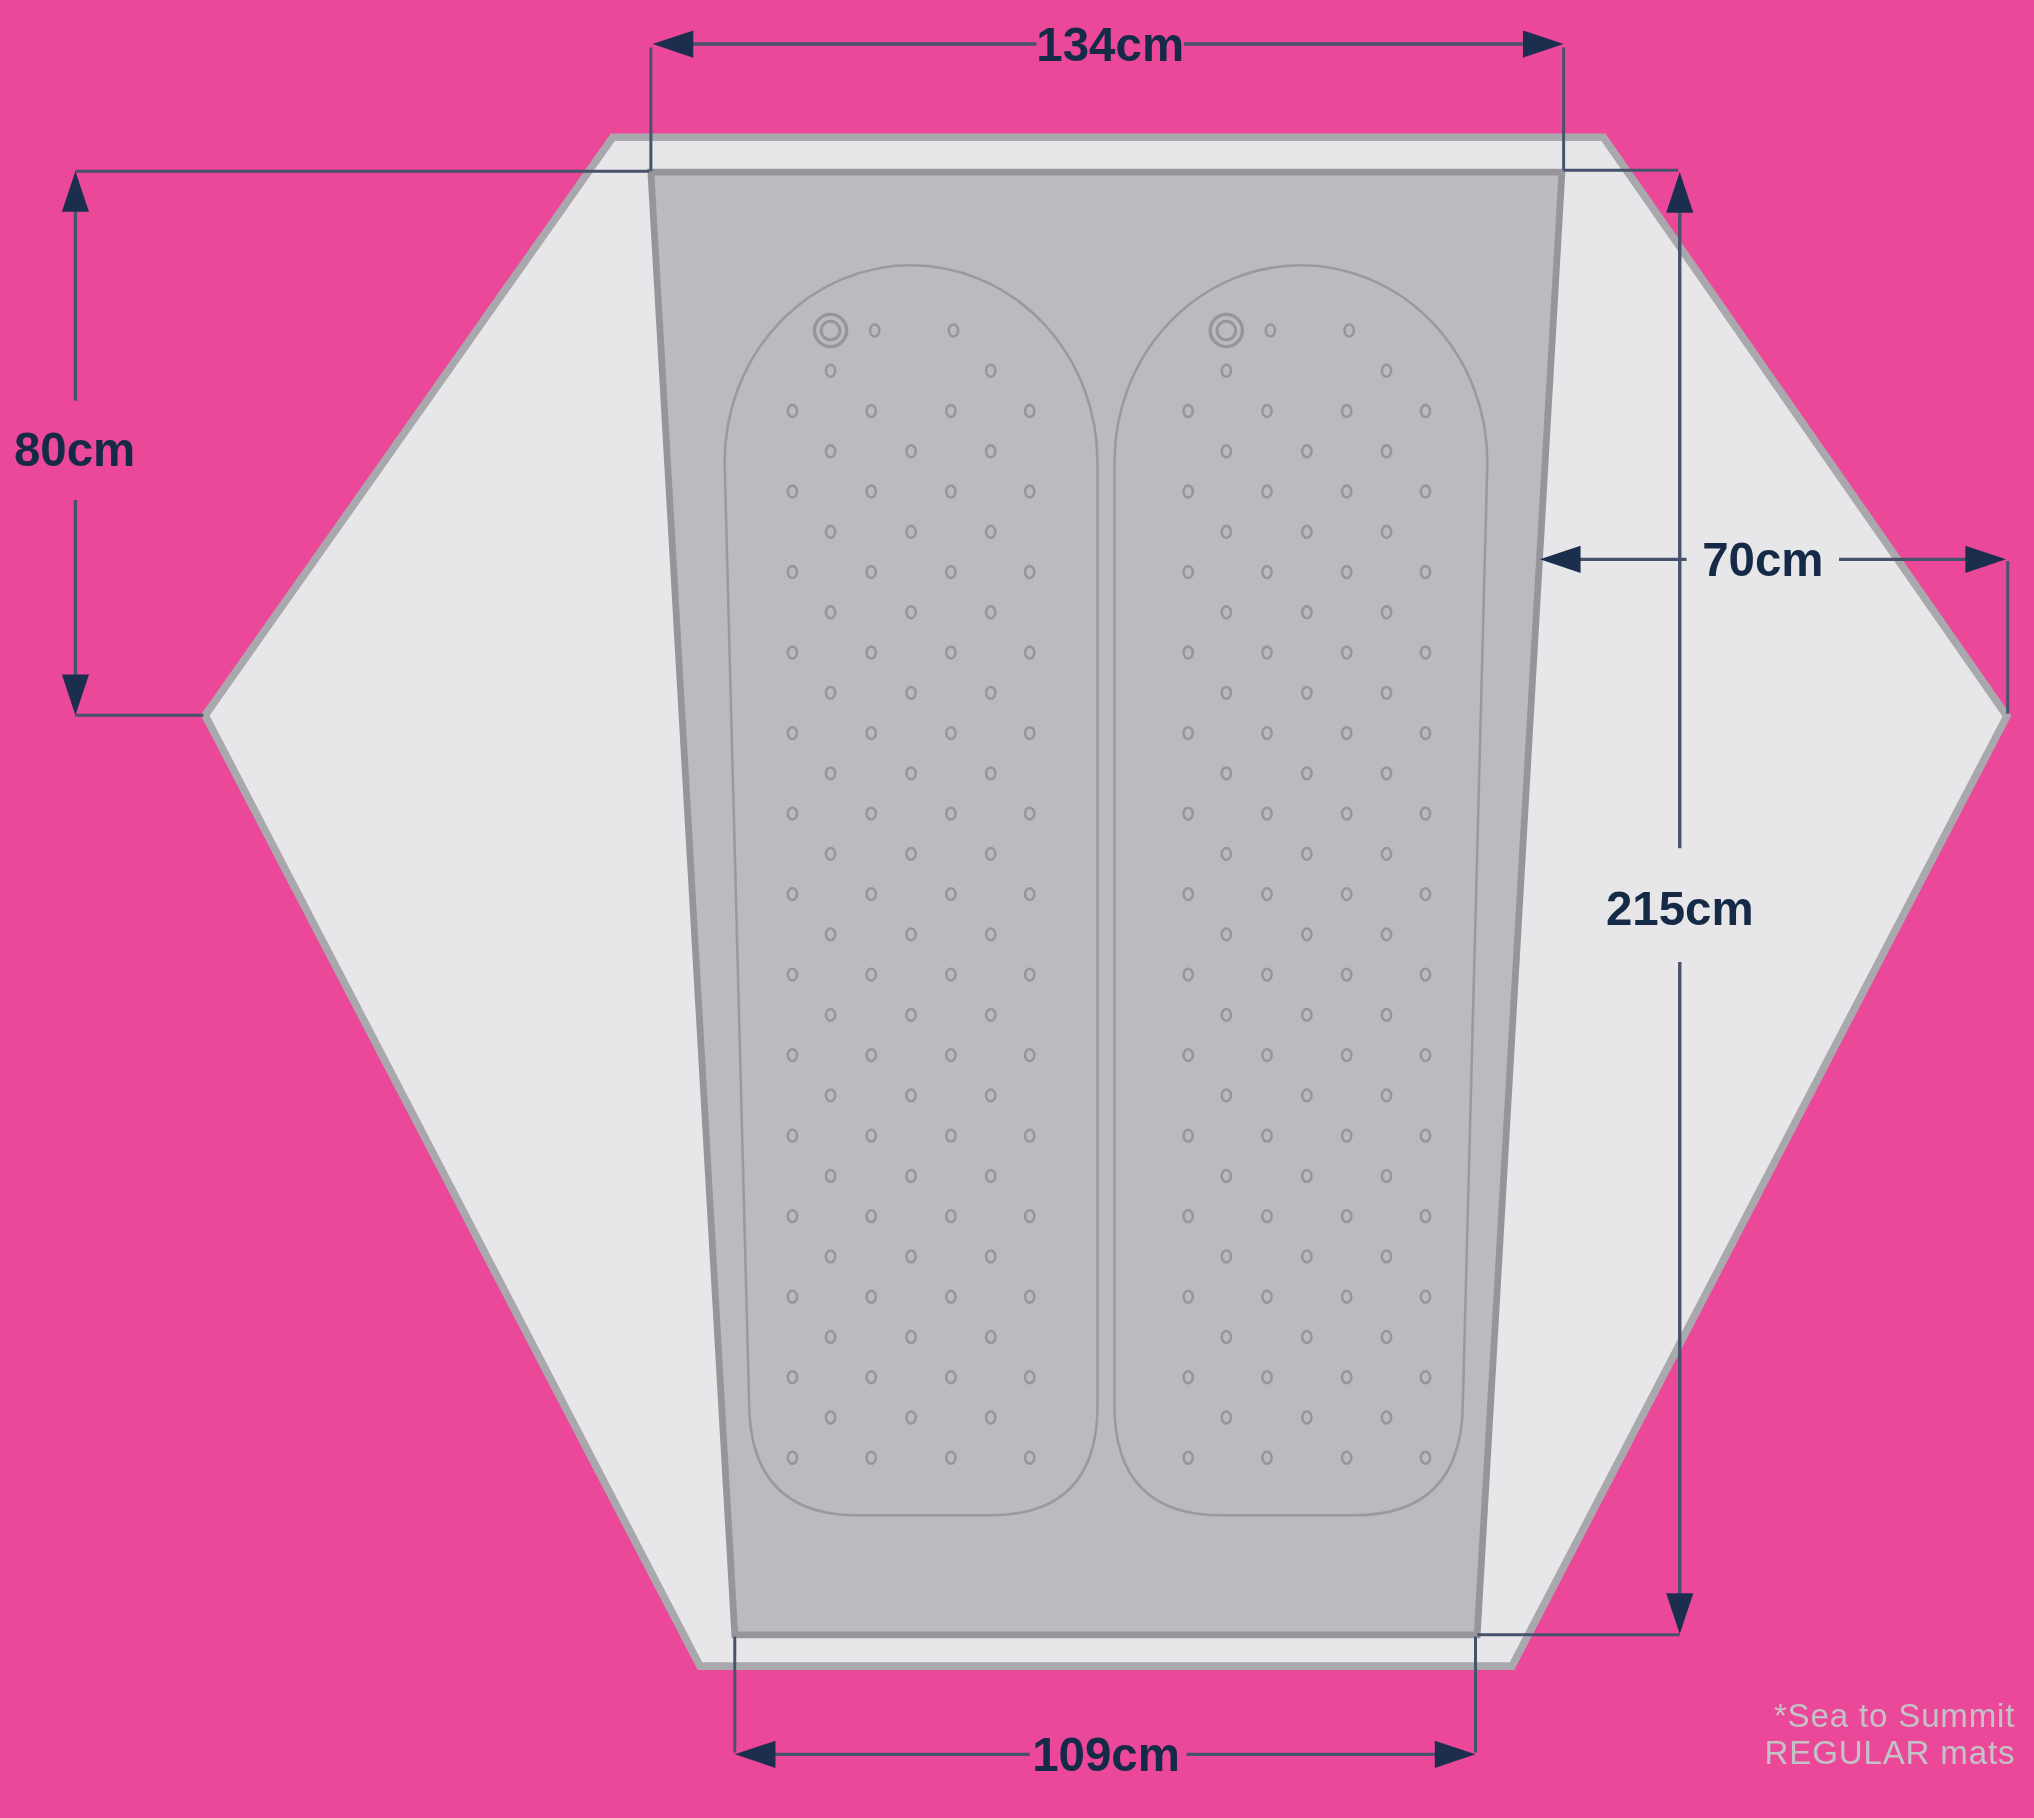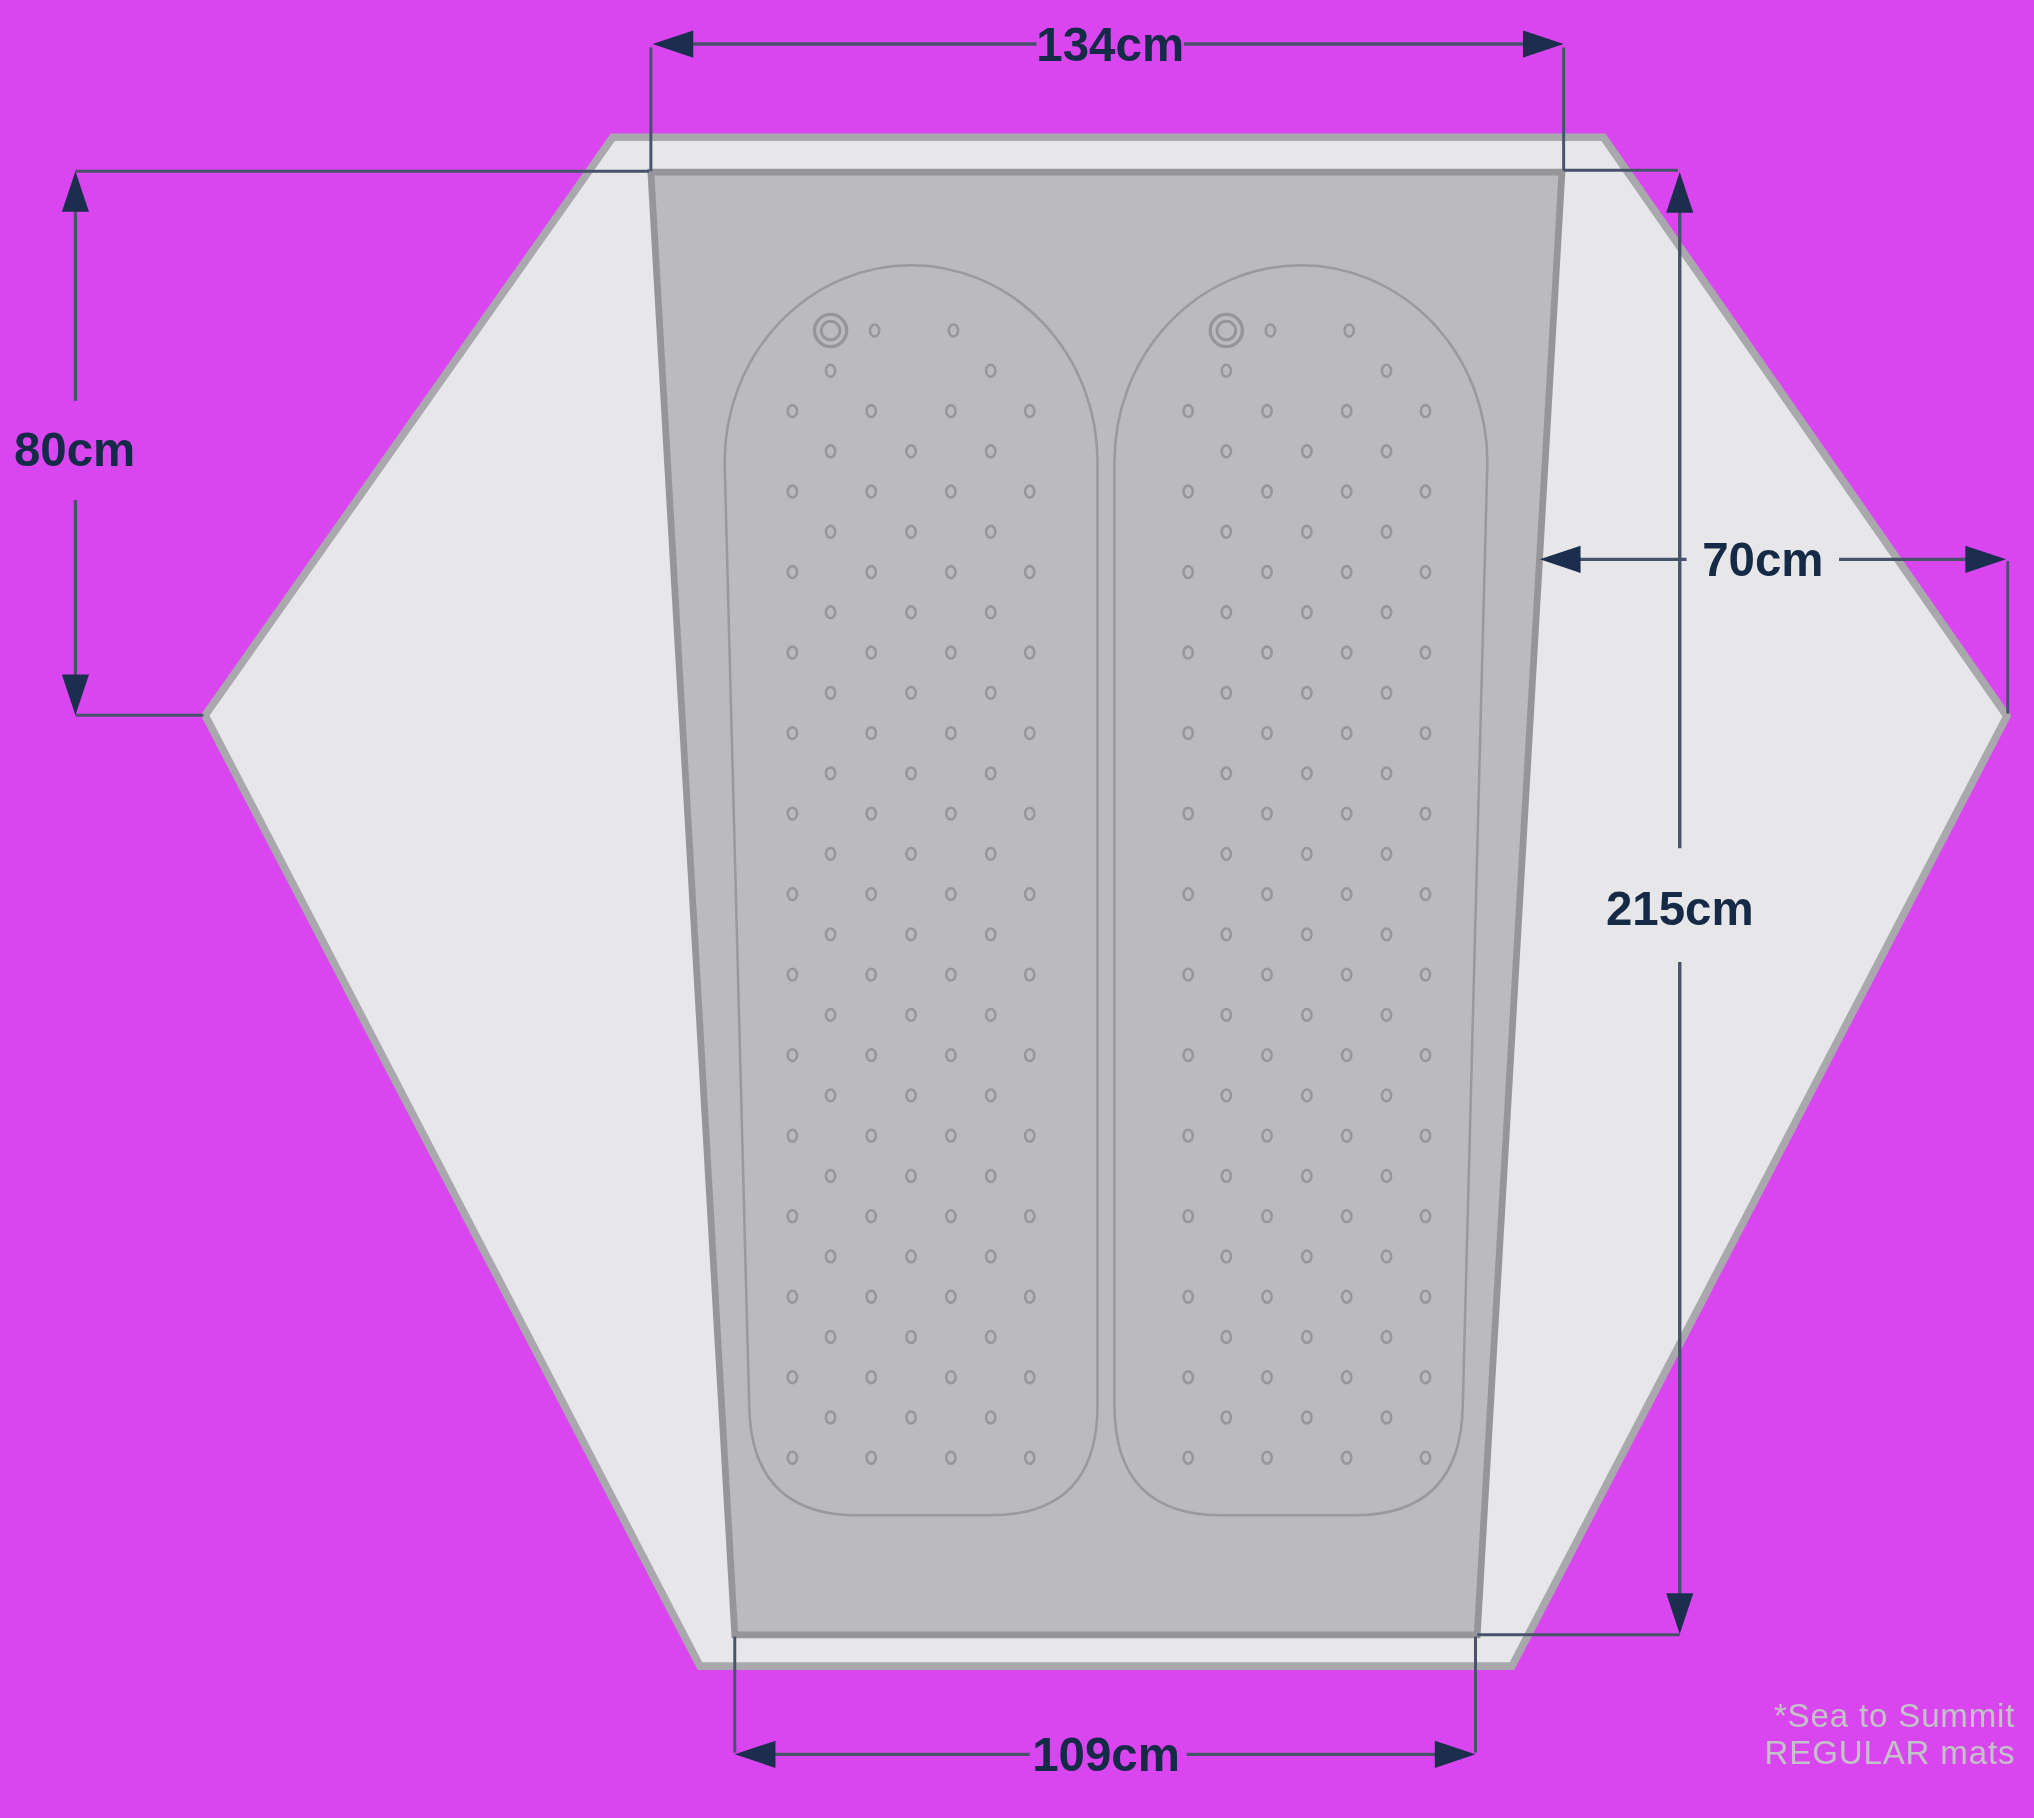--- a/index.html
+++ b/index.html
@@ -1,16 +1,16 @@
 <!DOCTYPE html>
 <html style="font-size:13.6px"><head>
 <meta charset="utf-8">
 <style>
   html,body{margin:0;padding:0;background:#ffffff;}
-  .stage{width:100%;max-width:2034px;margin:0 auto;background:#d946ef;text-decoration:underline;}
+  .stage{width:100%;max-width:2034px;margin:0 auto;background:#ec4899;text-decoration:underline;}
   svg{display:block;width:100%;height:auto;}
   .dim-line{stroke:#47536b;stroke-width:4;fill:none;}
   .ext-line{stroke:#47536b;stroke-width:3.5;fill:none;}
   .arrowhead{fill:#1b2e4e;stroke:none;}
   .fly{fill:#e7e7e9;stroke:#a9a9ad;stroke-width:9;}
   .floor{fill:#bbbbbf;stroke:#96969a;stroke-width:8;}
   .mat{fill:none;stroke:#9a9a9e;stroke-width:3;}
   .valve-outer{fill:none;stroke:#96969a;stroke-width:4;}
   .valve-inner{fill:none;stroke:#96969a;stroke-width:3.5;}
   .dot{fill:none;stroke:#97979b;stroke-width:3;}

